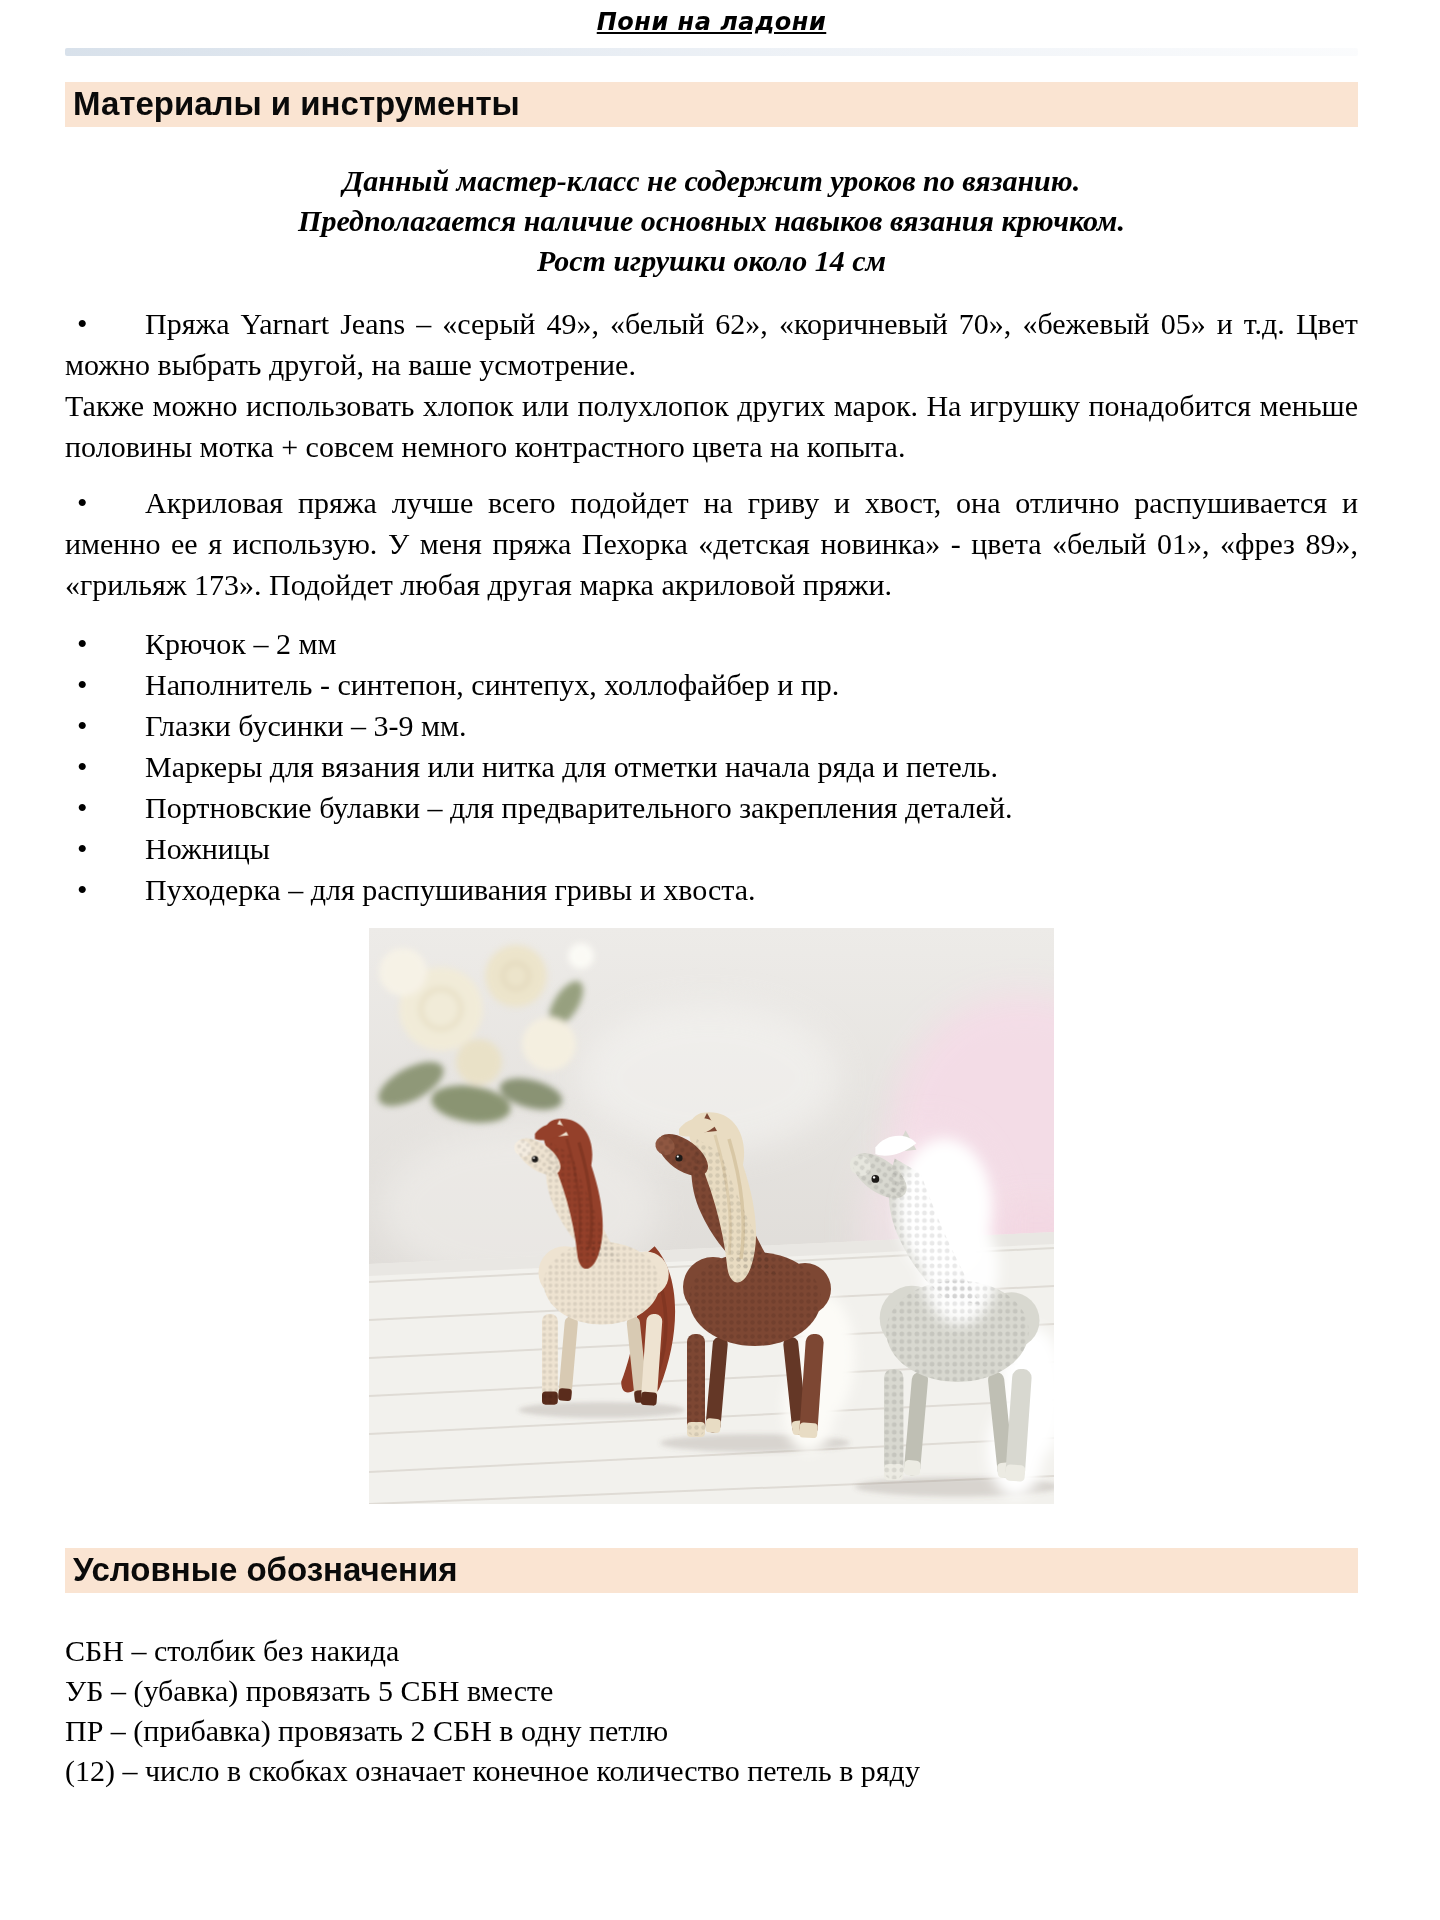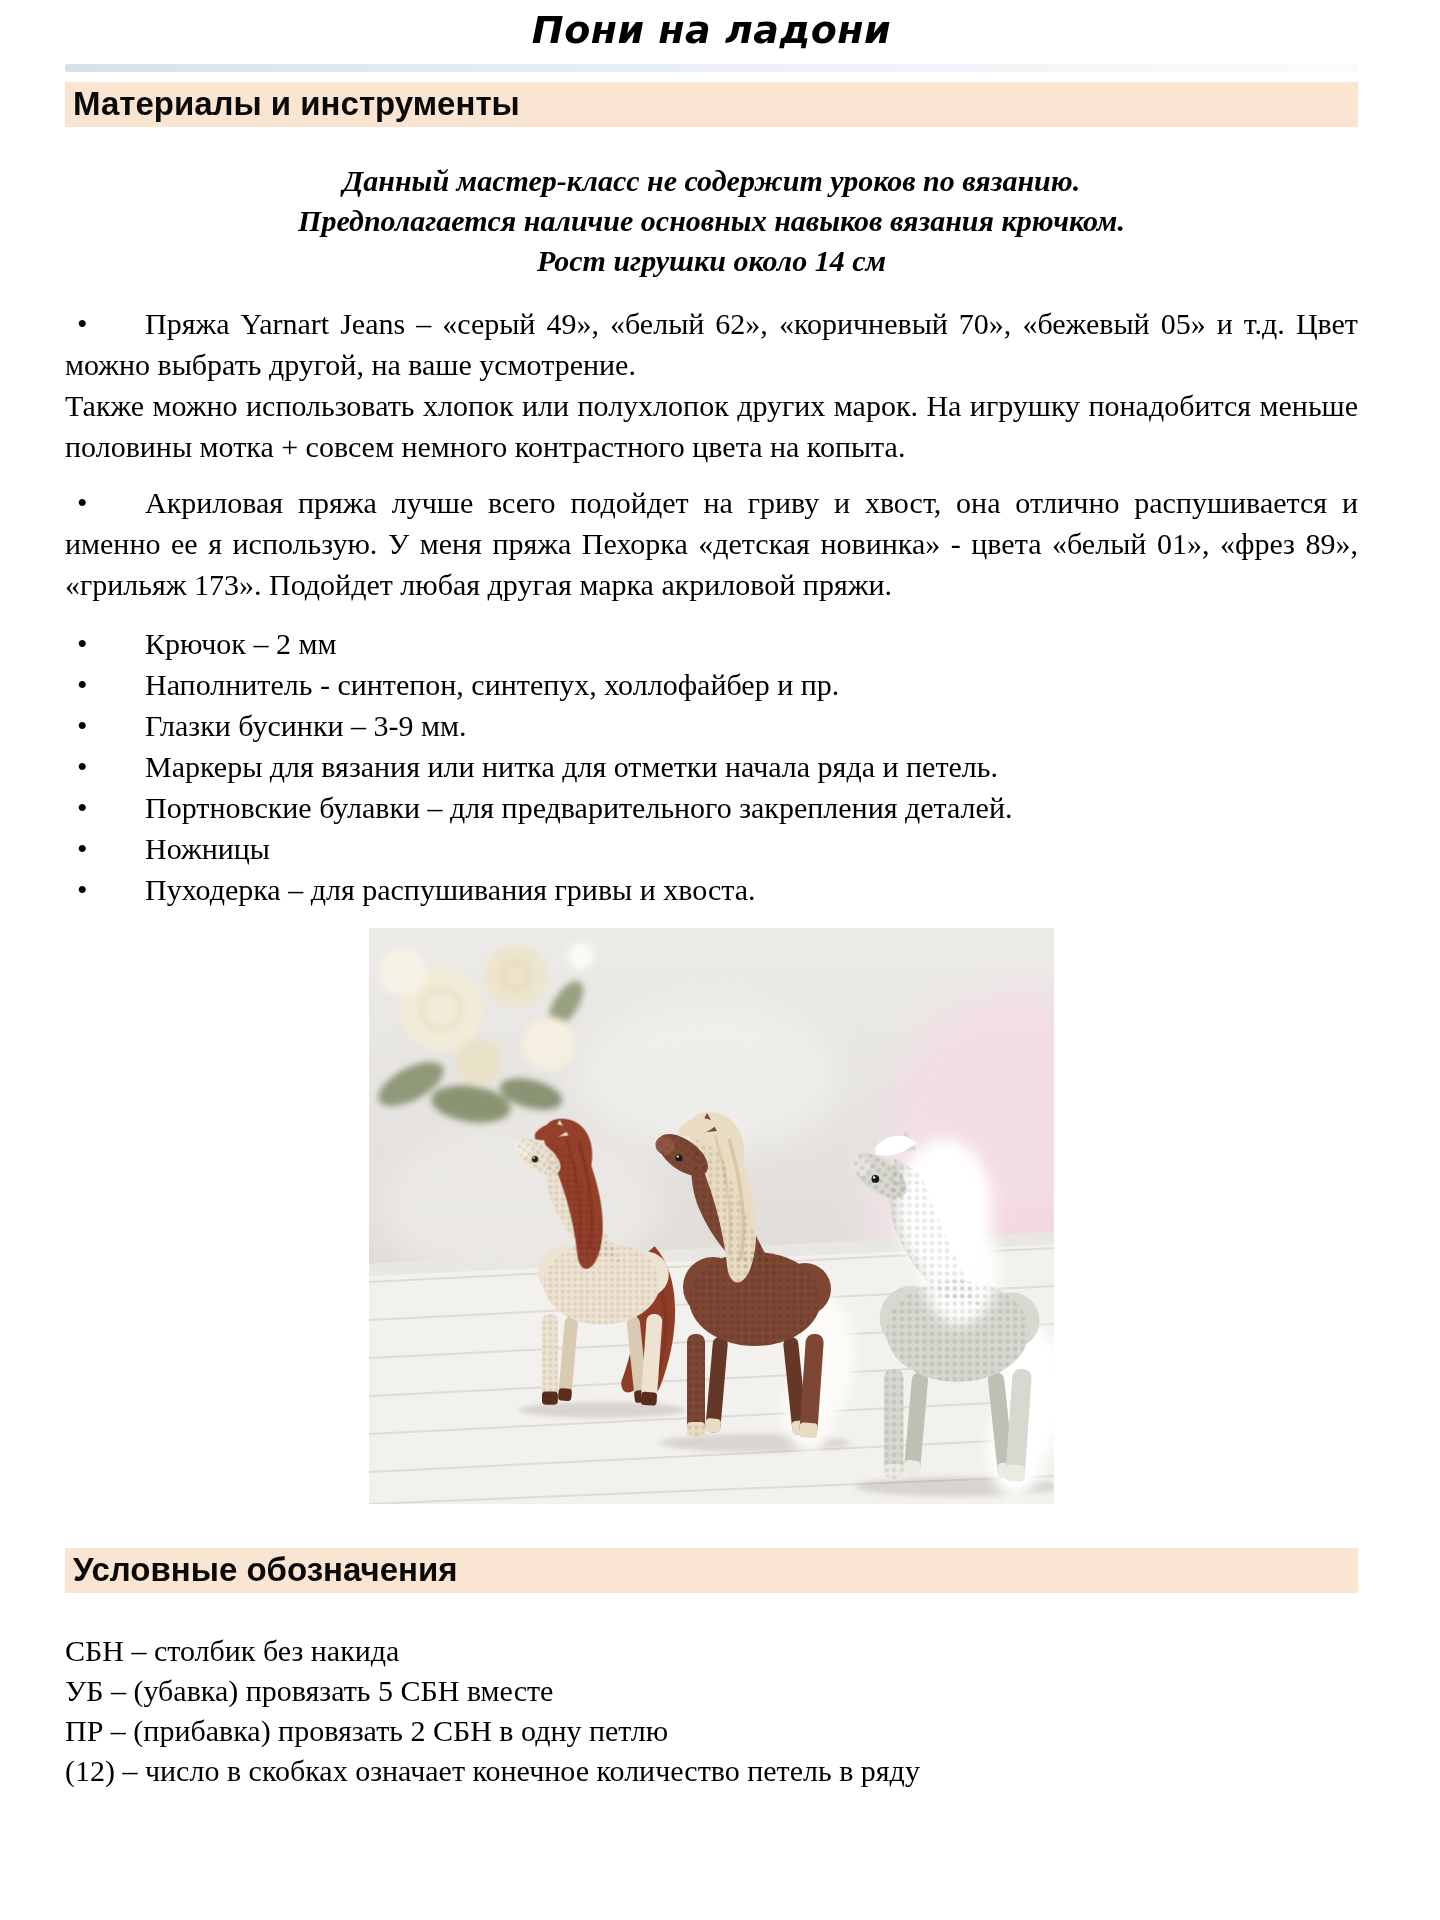--- a/index.html
+++ b/index.html
@@ -13,29 +13,30 @@
     font-family:"Liberation Serif", serif;
     color:#000;
     font-size:30px;
   }
   .doc-title{
     margin-top:8px;
     text-align:center;
     font-family:"DejaVu Sans", sans-serif;
     font-style:italic;
     font-weight:bold;
-    font-size:38px;
+    font-size:24px;
     letter-spacing:.5px;
+    text-decoration:underline;
   }
   .streak{
     height:8px;margin-top:12px;border-radius:2px;
     background:linear-gradient(90deg, rgba(203,215,228,.75), rgba(220,228,238,.5) 55%, rgba(233,238,244,.22));
   }
   .band{
-    margin-top:10px;
+    margin-top:26px;
     background:#fae4d2;
     padding:5px 8px 7px;
     font-family:"Liberation Sans", sans-serif;
     font-weight:bold;
     font-size:33px;
     line-height:1;
     color:#0a0a0a;
   }
   .band2{margin-top:44px;}
   .intro{margin-top:34px;text-align:center;font-weight:bold;font-style:italic;}

